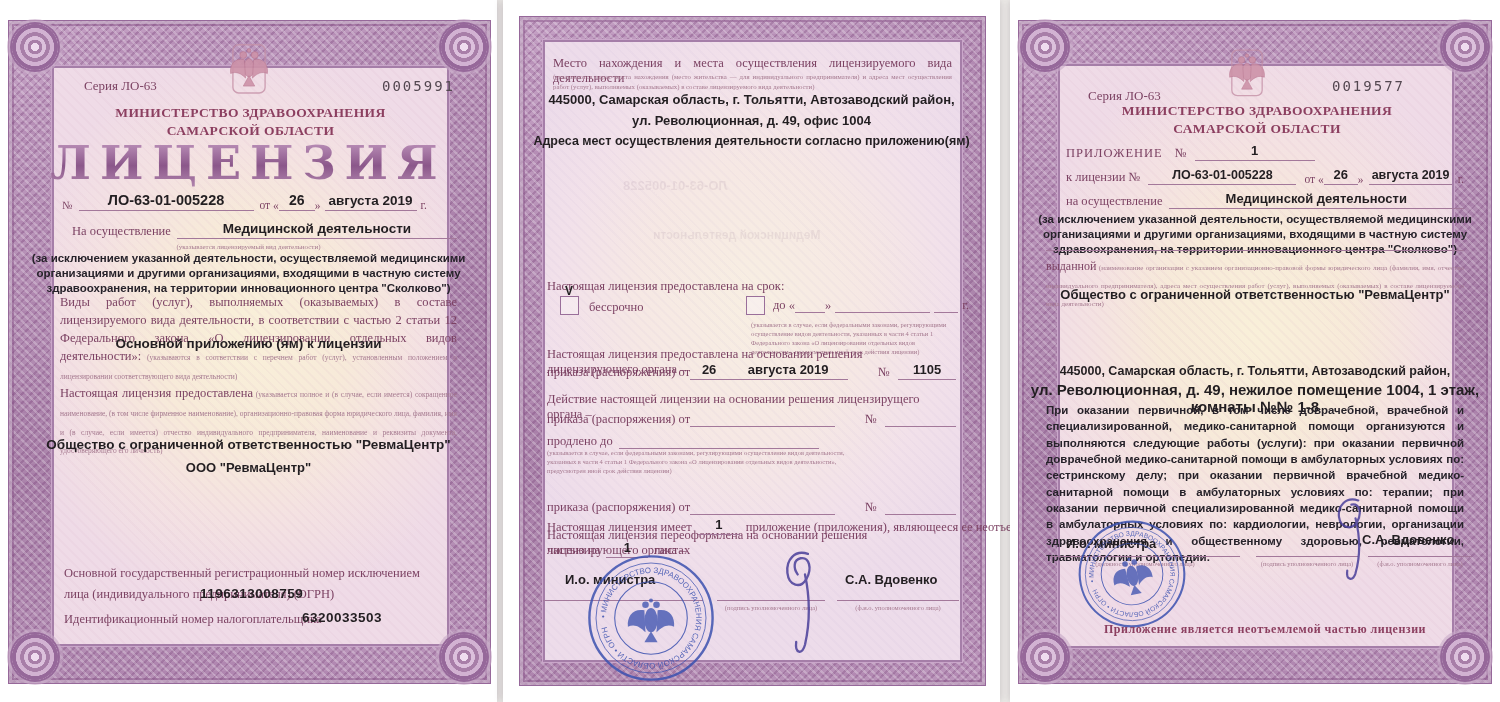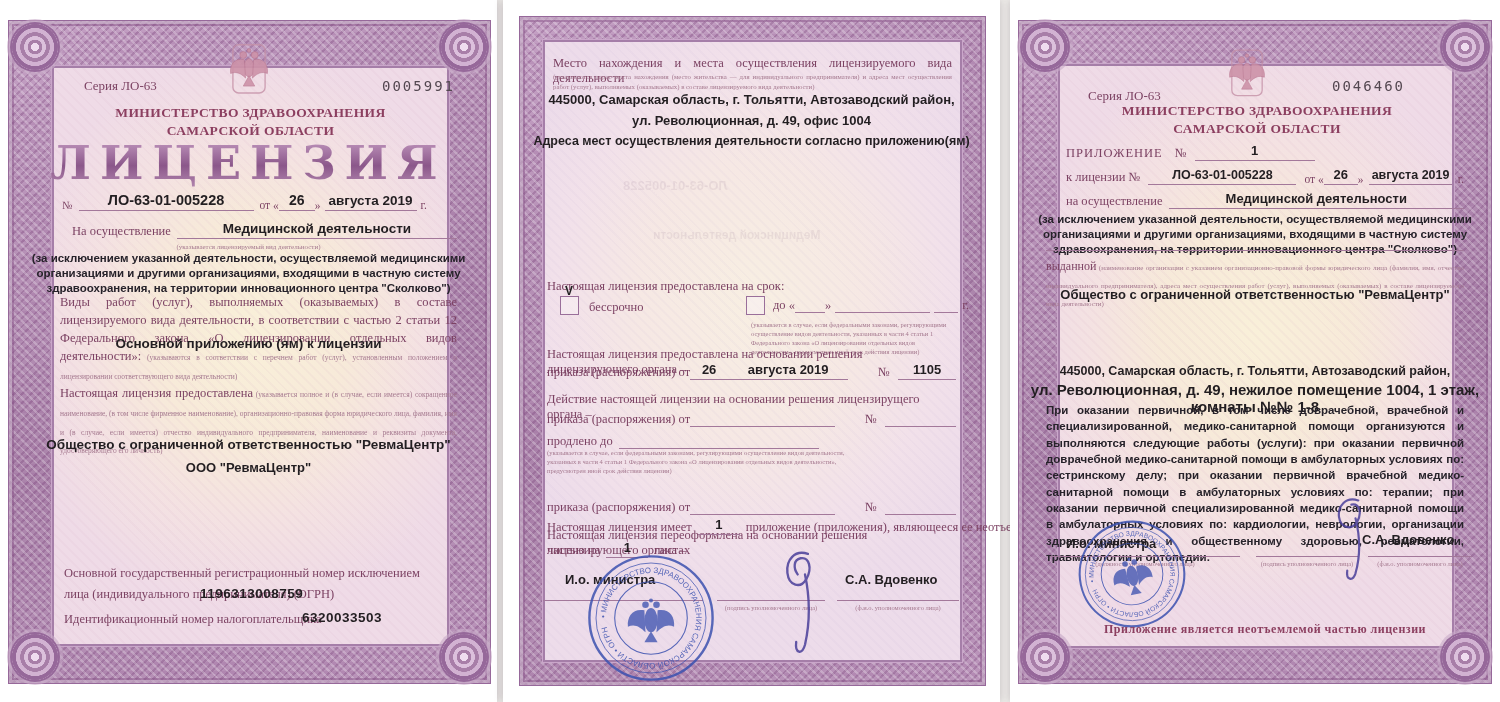--- a/index.html
+++ b/index.html
@@ -250,21 +250,21 @@
 
   <div class="doc" id="doc-annex">
     <div class="frame" style="left:8px;top:20px;right:8px;bottom:18px;"></div>
     <div class="inner" style="left:48px;top:64px;right:46px;bottom:54px;"></div>
     <div class="rose" style="left:12px;top:24px;"></div>
     <div class="rose" style="right:12px;top:24px;"></div>
     <div class="rose" style="left:12px;bottom:22px;"></div>
     <div class="rose" style="right:12px;bottom:22px;"></div>
 
     <div class="abs lbl" style="left:78px;top:88px;font-size:13px;">Серия ЛО-63</div>
-    <div class="abs mono" style="left:322px;top:78px;">0046460</div>
+    <div class="abs mono" style="left:322px;top:78px;">0019577</div>
 
     <svg class="emblem-svg" style="left:215px;top:48px;" width="44" height="52" viewBox="0 0 40 48">
       <rect x="6" y="2" width="28" height="42" rx="5" fill="none" stroke="#c490a6" stroke-width="1.2" opacity=".8"></rect>
       <g fill="#cd92a8" stroke="#b5718c" stroke-width=".5" opacity=".9">
         <circle cx="15" cy="11" r="3"></circle>
           <circle cx="25" cy="11" r="3"></circle>
           <circle cx="20" cy="7" r="1.6"></circle>
         <ellipse cx="20" cy="22" rx="4.5" ry="8"></ellipse>
         <path d="M16,15 C8,13 3,19 4,27 C9,25 13,27 17,31 Z"></path>
         <path d="M24,15 C32,13 37,19 36,27 C31,25 27,27 23,31 Z"></path>

